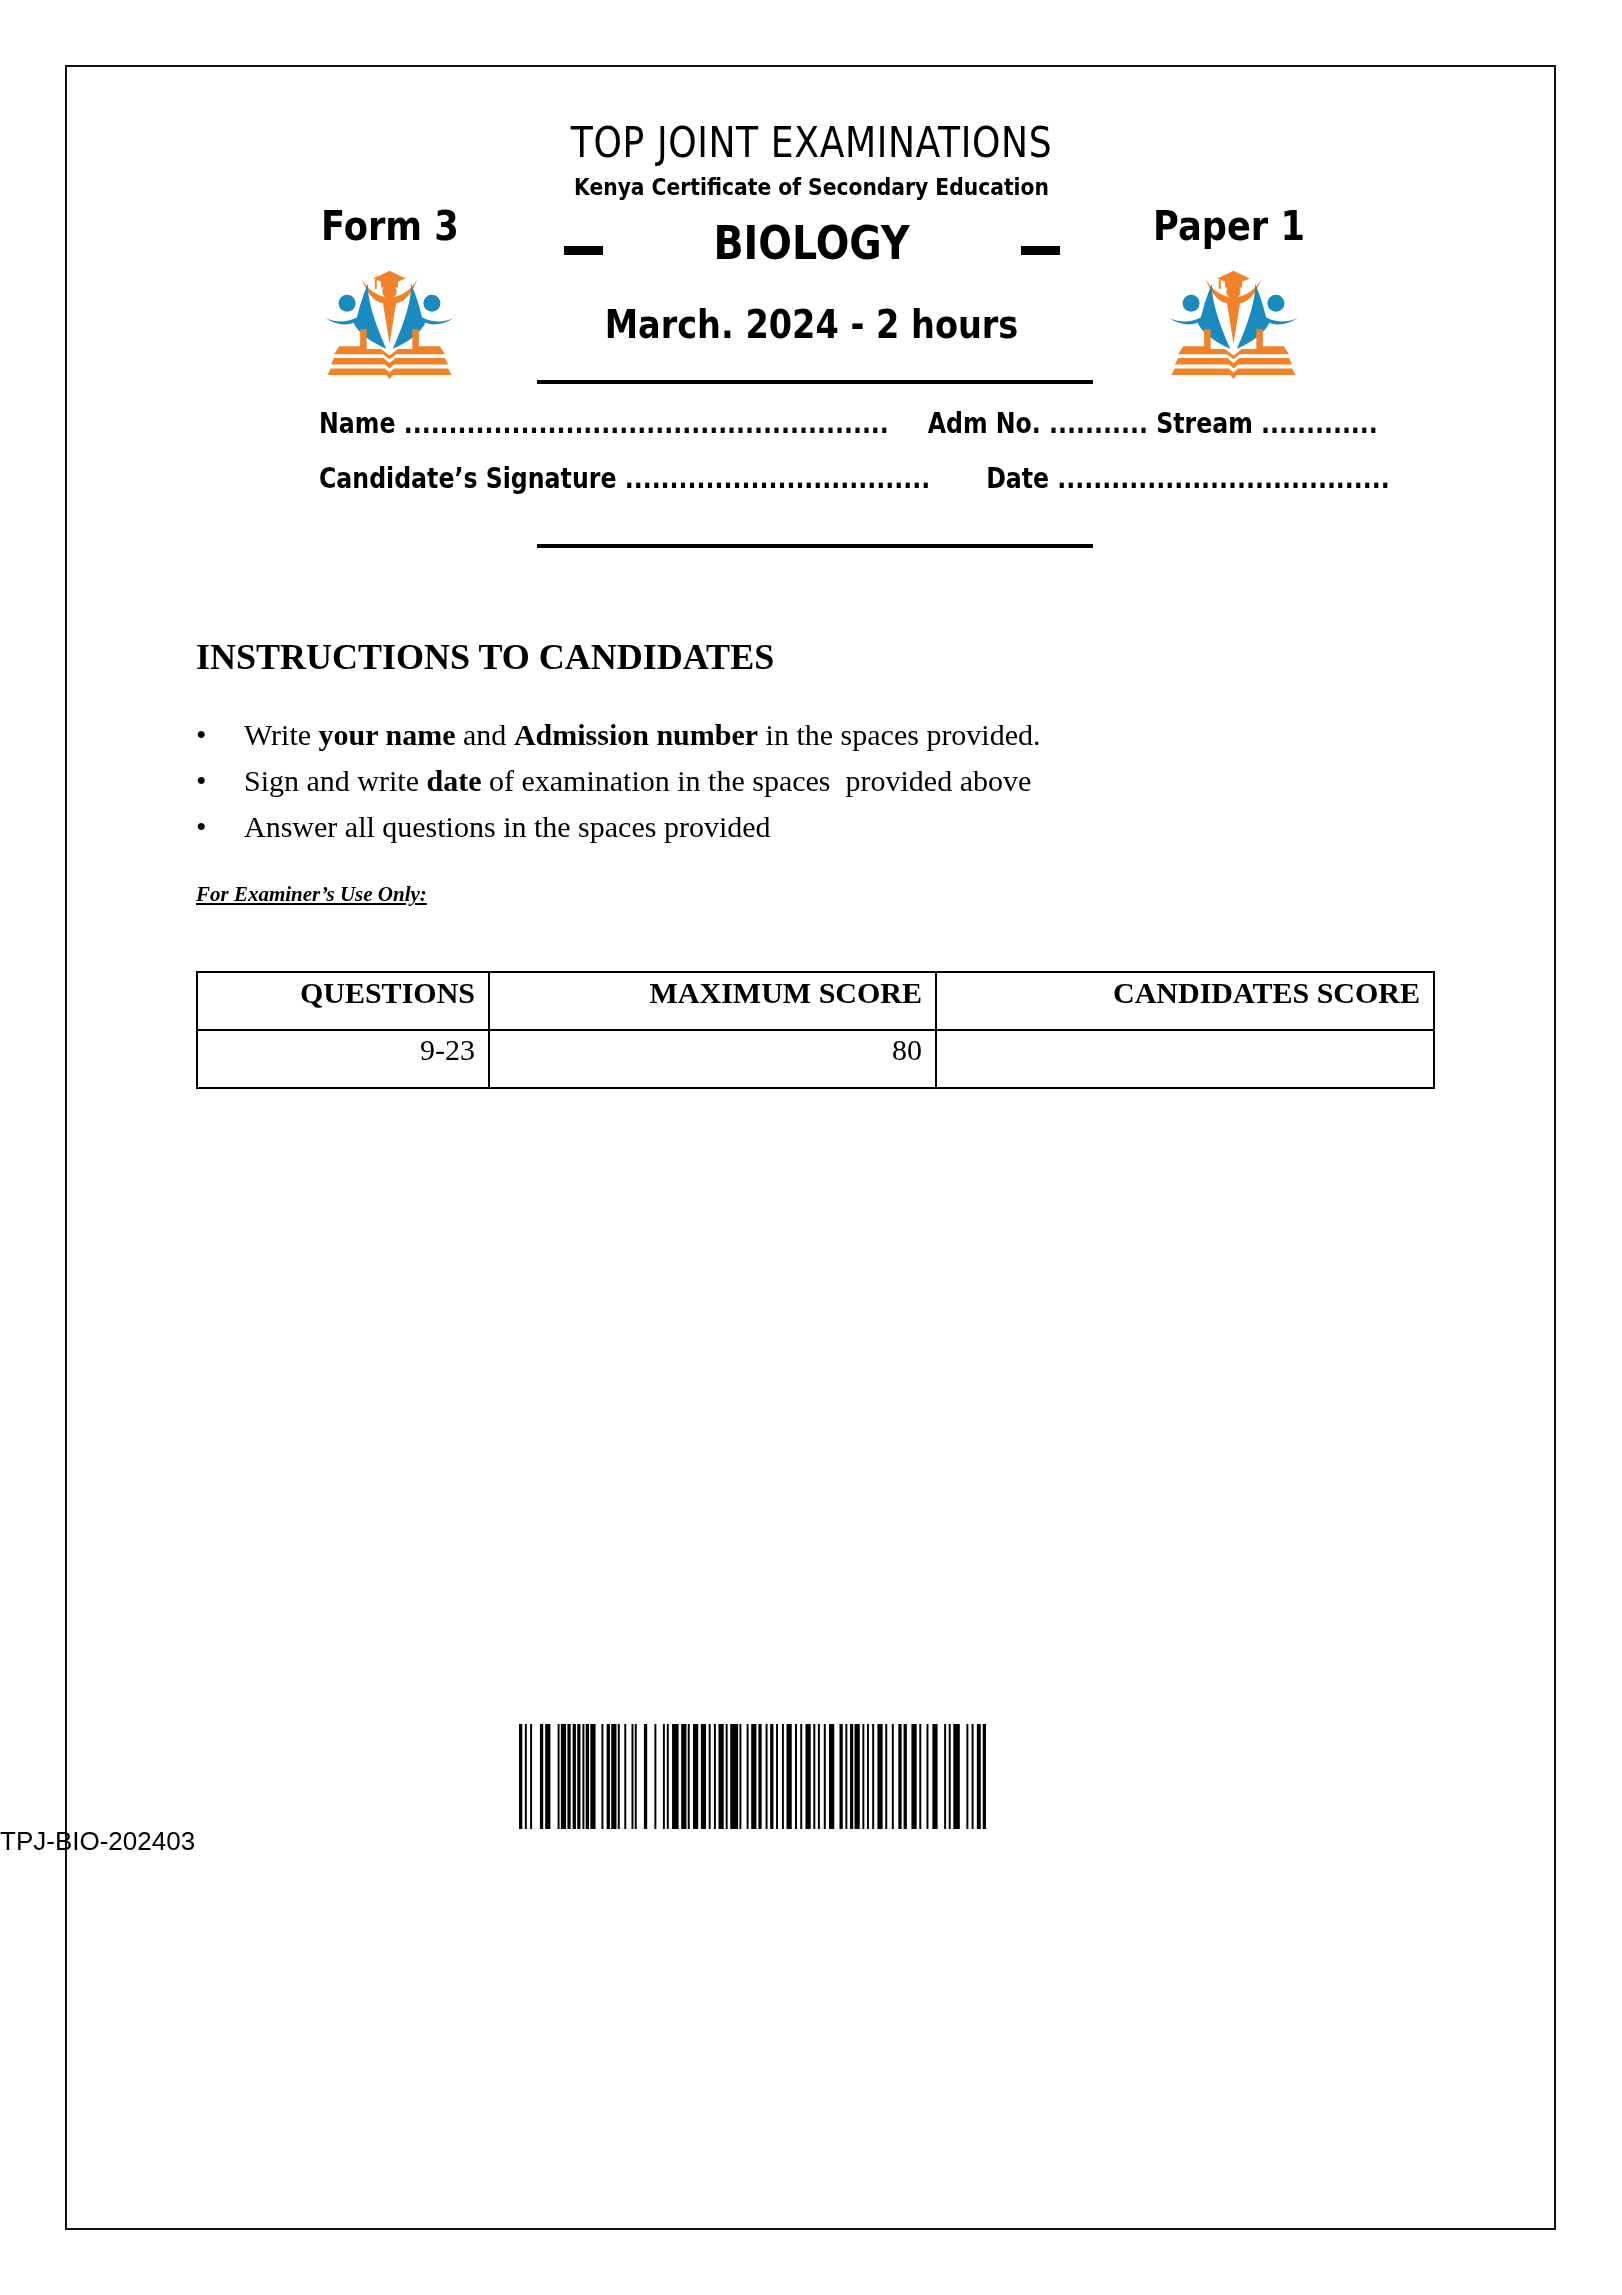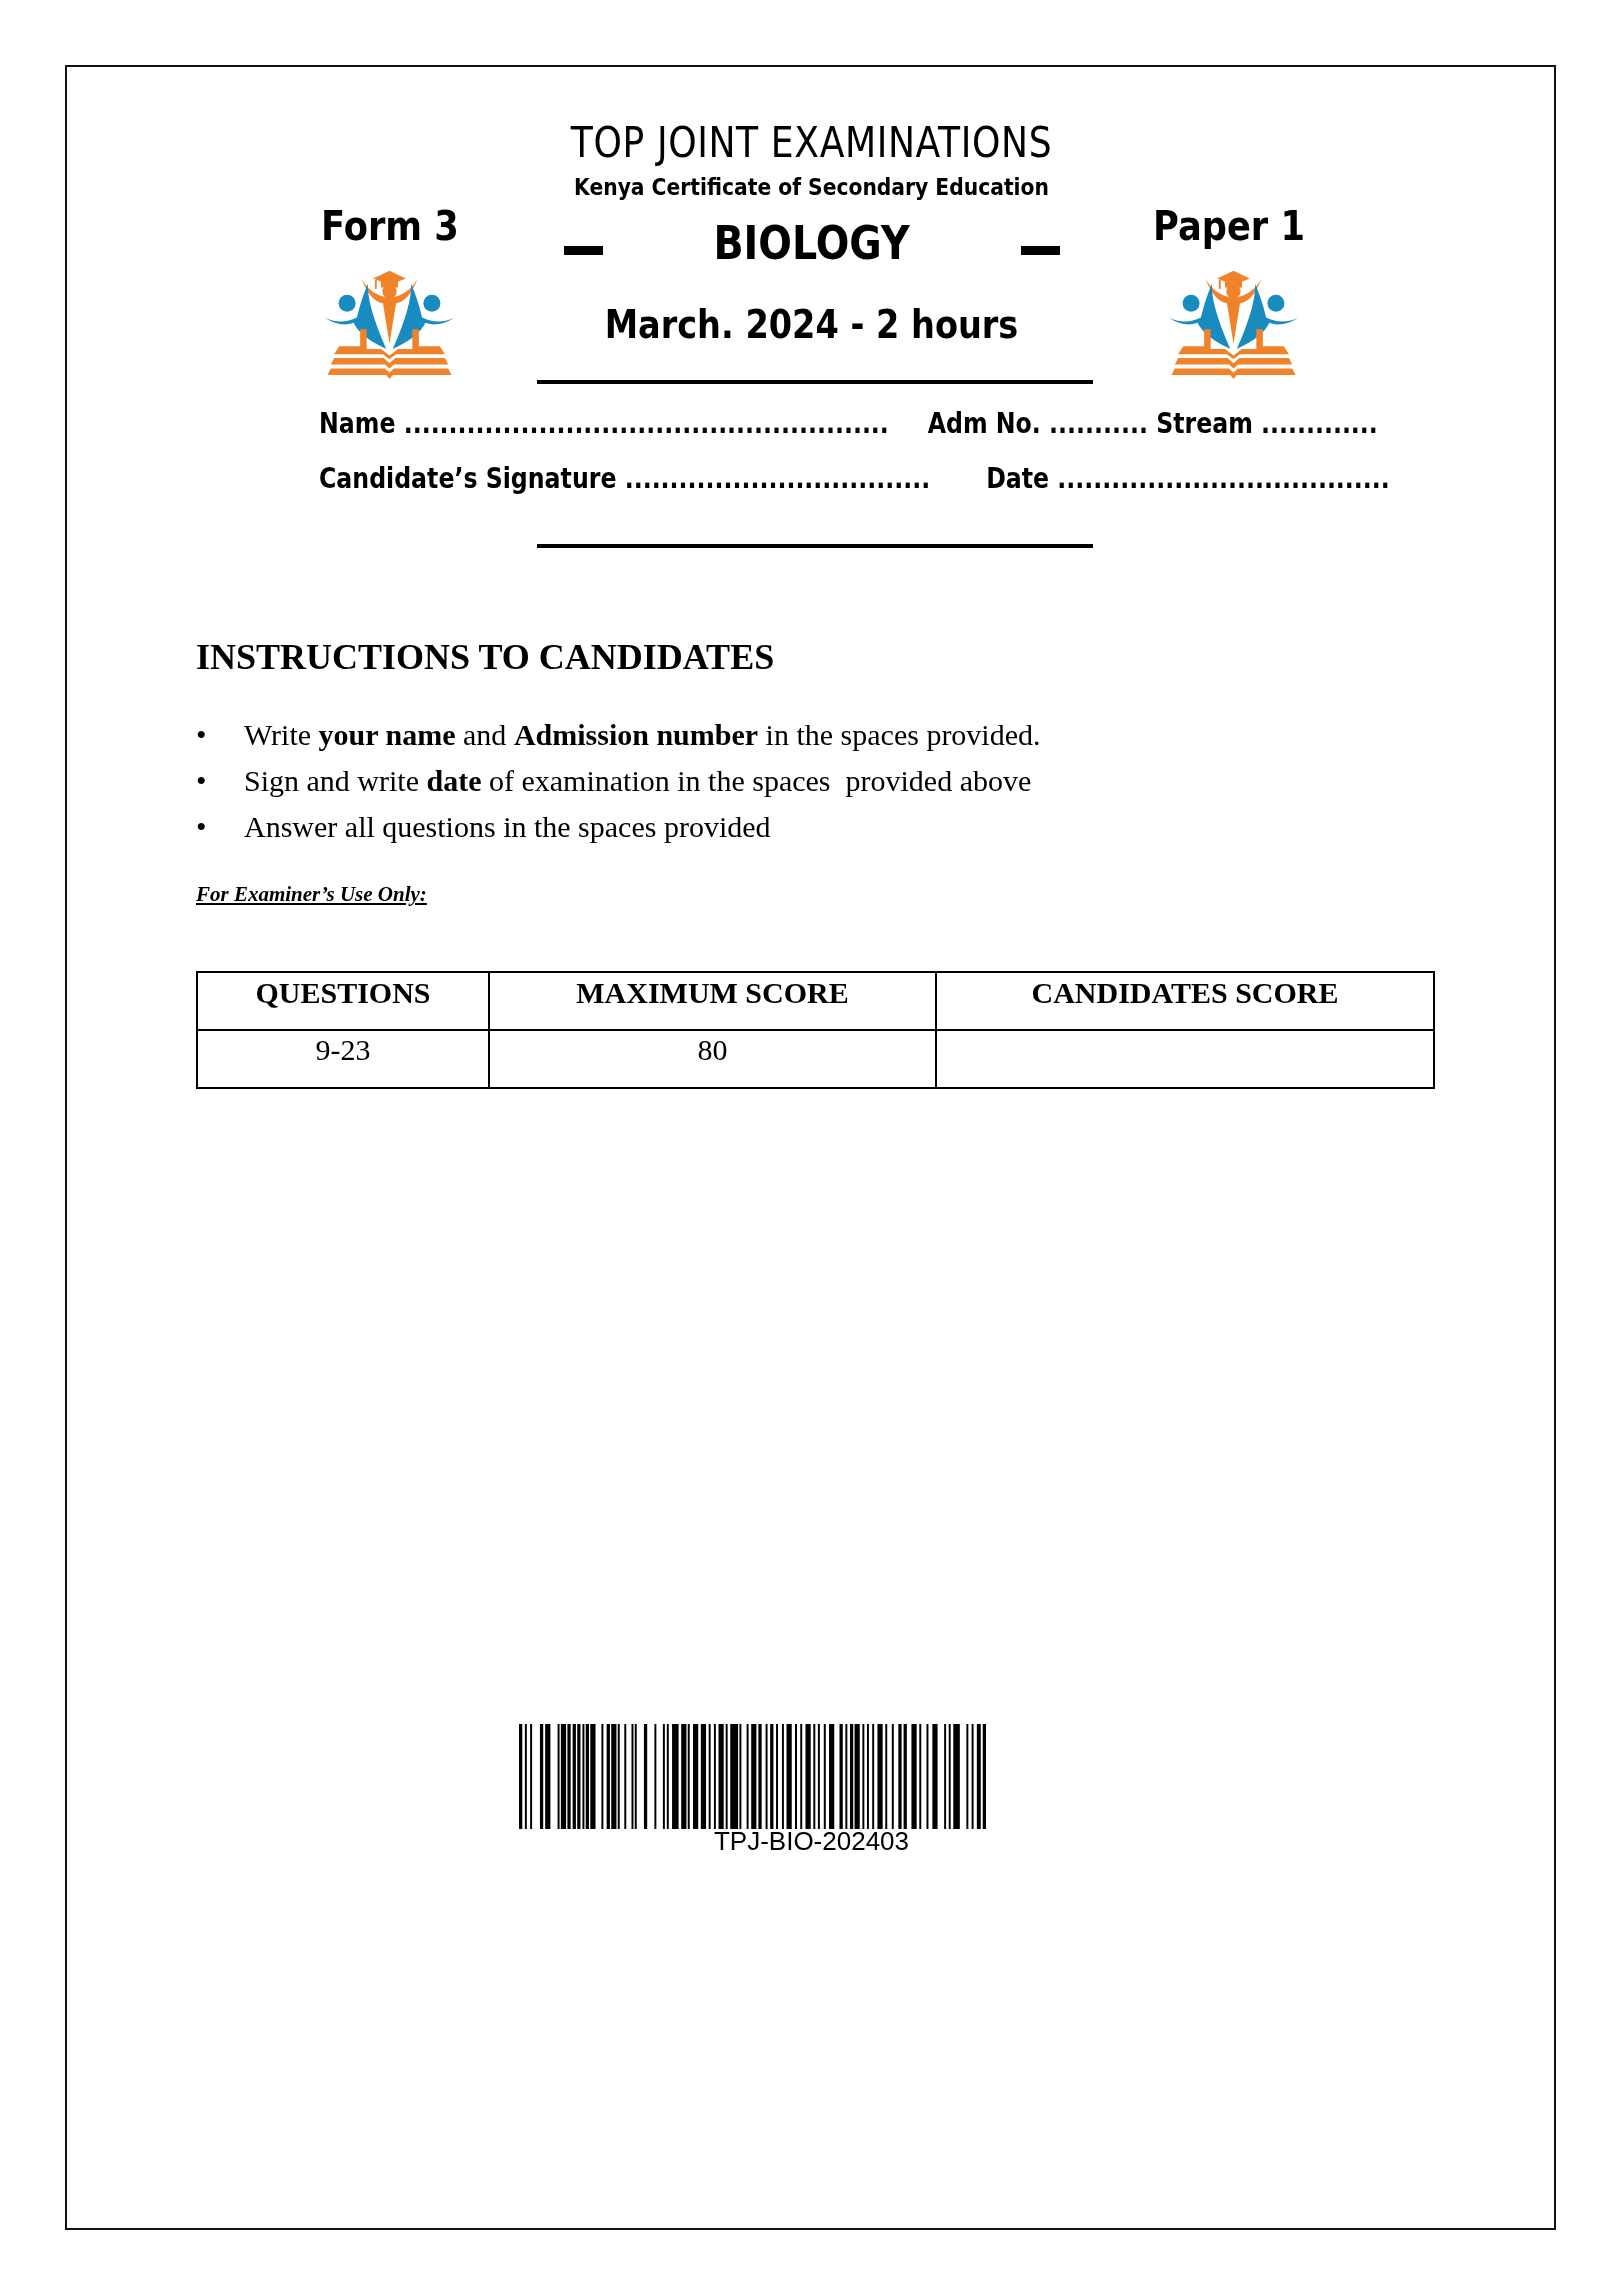--- a/index.html
+++ b/index.html
@@ -31,27 +31,27 @@
   .row-2 { left:319px; top:462px; }
   .field-row span.gap { display:inline-block; }
 
   .instr-heading { left:196px; top:636px; font-size:36px; font-weight:bold; }
   .bullets { left:196px; top:692px; font-size:30px; line-height:46px;margin-top:20px; }
   .bullets .b { display:block; }
   .bullets .dot { display:inline-block; width:48px; }
   .examiner { left:196px; top:882px; font-size:21px; font-weight:bold; font-style:italic; text-decoration:underline; }
 
   table.score { position:absolute; left:196px; top:971px; width:1239px; border-collapse:collapse; font-size:30px; }
-  table.score td, table.score th { border:2px solid #000; text-align:center; vertical-align:top; padding:2.6px 13px 18.3px 13px; height:35px; }
+  table.score td, table.score th { border:2px solid #000; text-align:right; vertical-align:top; padding:2.6px 13px 18.3px 13px; height:35px; }
   table.score th { font-weight:bold; }
   table.score col.c1 { width:292px; }
   table.score col.c2 { width:447px; }
 
   .barcode { left:519px; top:1724px; width:467px; height:105px; }
-  .barcode-text { left:0; width:1623px; text-align:center; top:1826px; font-size:26px; }
+  .barcode-text { left:0; width:1623px; text-align:left; top:1826px; font-size:26px; }
 </style>
 </head>
 <body>
 
 <div class="page-border"></div>
 
 <div class="abs sans title">TOP JOINT EXAMINATIONS</div>
 <div class="abs sans subtitle">Kenya Certificate of Secondary Education</div>
 
 <div class="abs sans form-label">Form 3</div>

